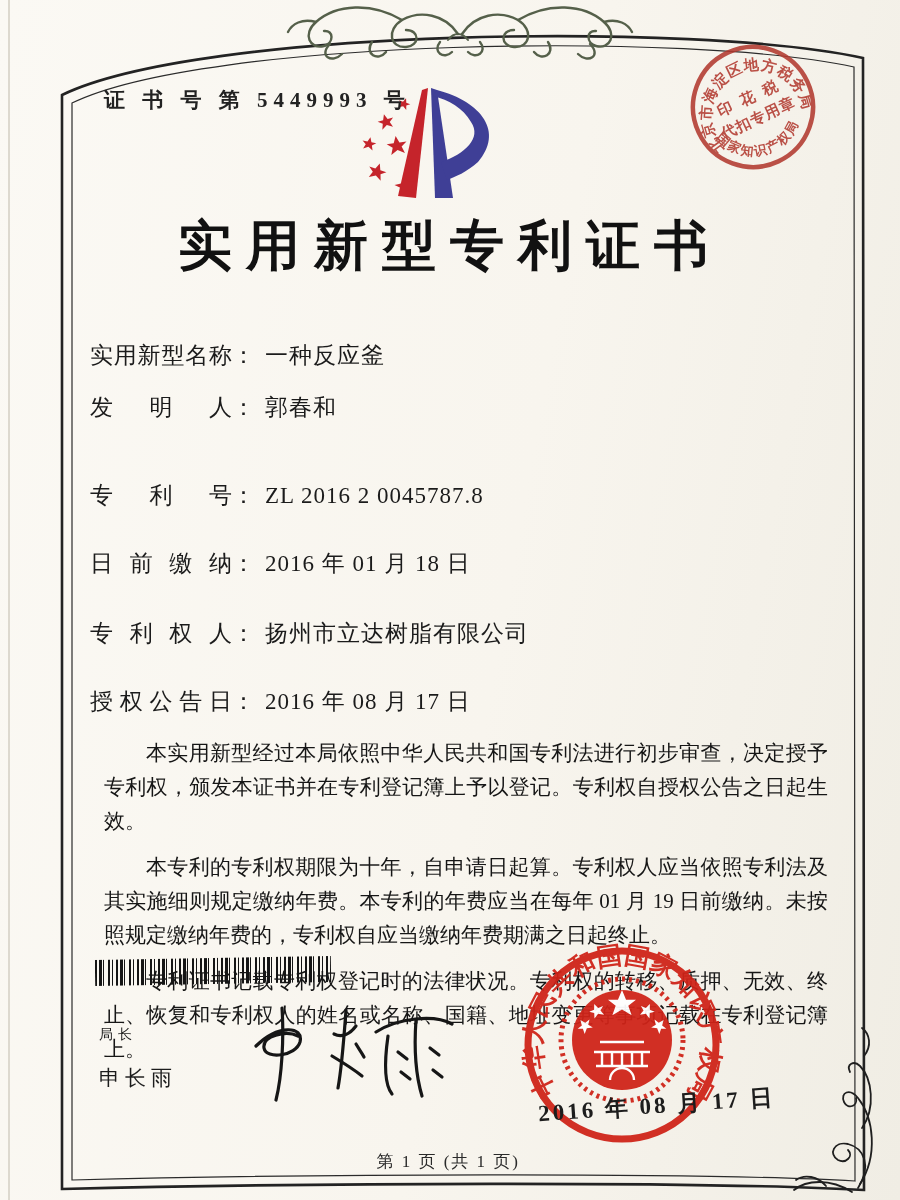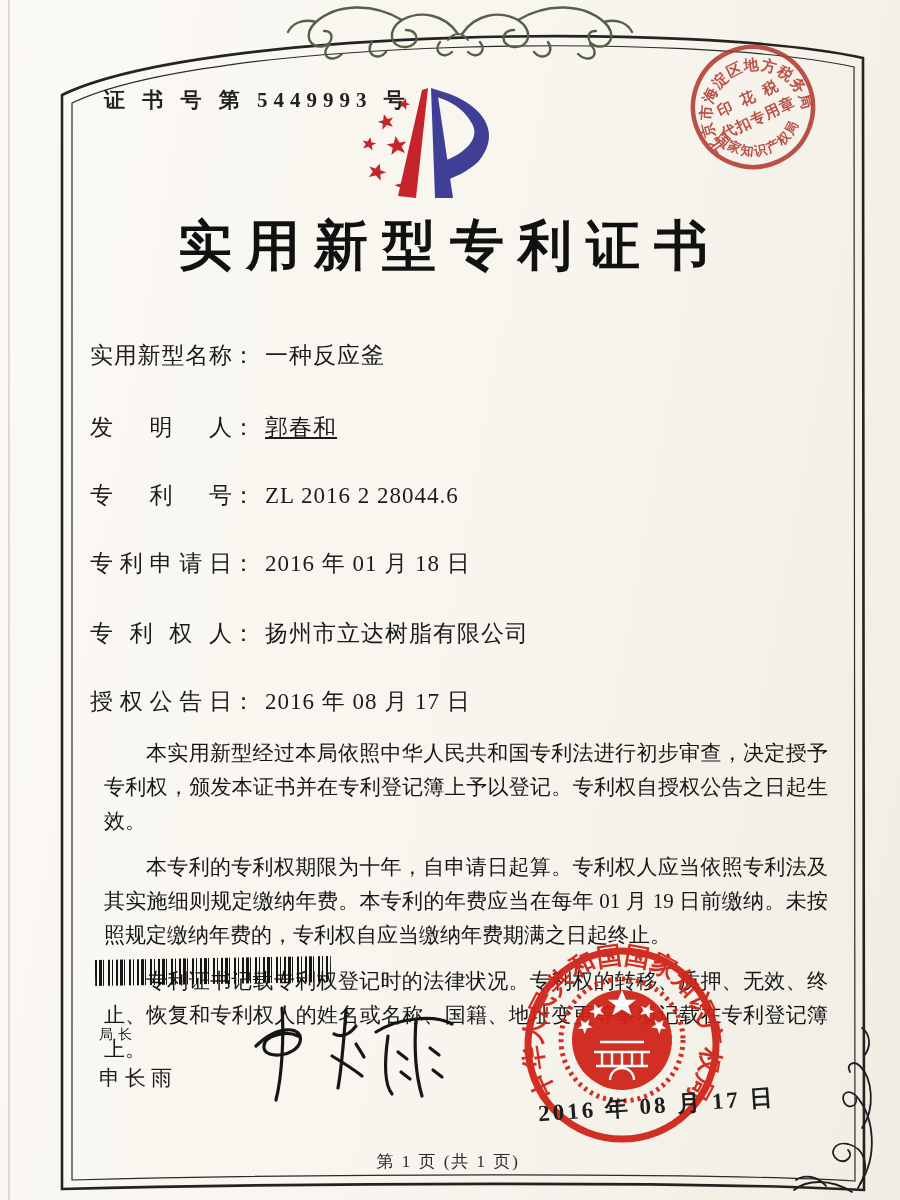--- a/index.html
+++ b/index.html
@@ -102,28 +102,28 @@
     </g>
   </svg>
 
   <div class="abs cert-no">证 书 号 第 5449993 号</div>
 
   <div class="abs field-row" style="top:340px;">
     <span class="flabel">实用新型名称</span><span class="fcolon">：</span><span class="fvalue">一种反应釜</span>
   </div>
 
   <div class="abs title">实用新型专利证书</div>
-  <div class="abs field-row" style="top:412px;text-decoration:underline;">
+  <div class="abs field-row" style="top:392px;">
     <span class="flabel">发明人</span><span class="fcolon">：</span><span class="fvalue">郭春和</span>
   </div>
   <div class="abs field-row" style="top:480px;">
-    <span class="flabel">专利号</span><span class="fcolon">：</span><span class="fvalue">ZL 2016 2 28044.6</span>
+    <span class="flabel">专利号</span><span class="fcolon">：</span><span class="fvalue">ZL 2016 2 0045787.8</span>
   </div>
   <div class="abs field-row" style="top:548px;">
-    <span class="flabel">专利申请日</span><span class="fcolon">：</span><span class="fvalue">2016 年 01 月 18 日</span>
+    <span class="flabel">日前缴纳</span><span class="fcolon">：</span><span class="fvalue">2016 年 01 月 18 日</span>
   </div>
   <div class="abs field-row" style="top:618px;">
     <span class="flabel">专利权人</span><span class="fcolon">：</span><span class="fvalue">扬州市立达树脂有限公司</span>
   </div>
   <div class="abs field-row" style="top:686px;">
     <span class="flabel">授权公告日</span><span class="fcolon">：</span><span class="fvalue">2016 年 08 月 17 日</span>
   </div>
 
   <div class="abs paras">
     <p>本实用新型经过本局依照中华人民共和国专利法进行初步审查，决定授予专利权，颁发本证书并在专利登记簿上予以登记。专利权自授权公告之日起生效。</p>

